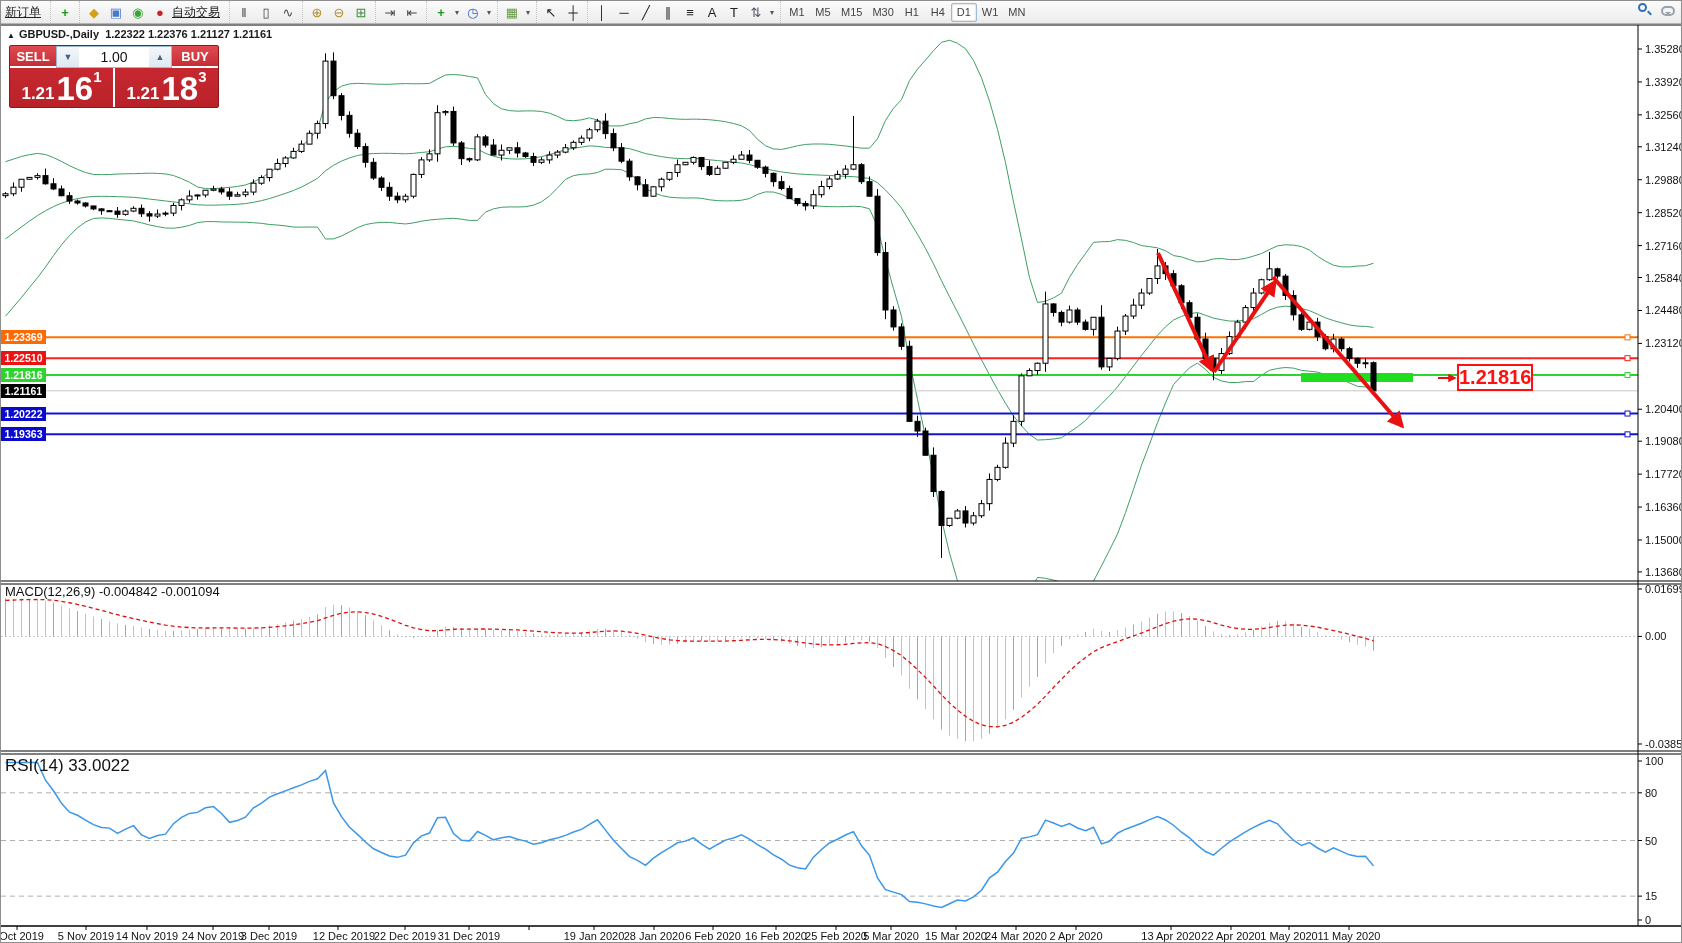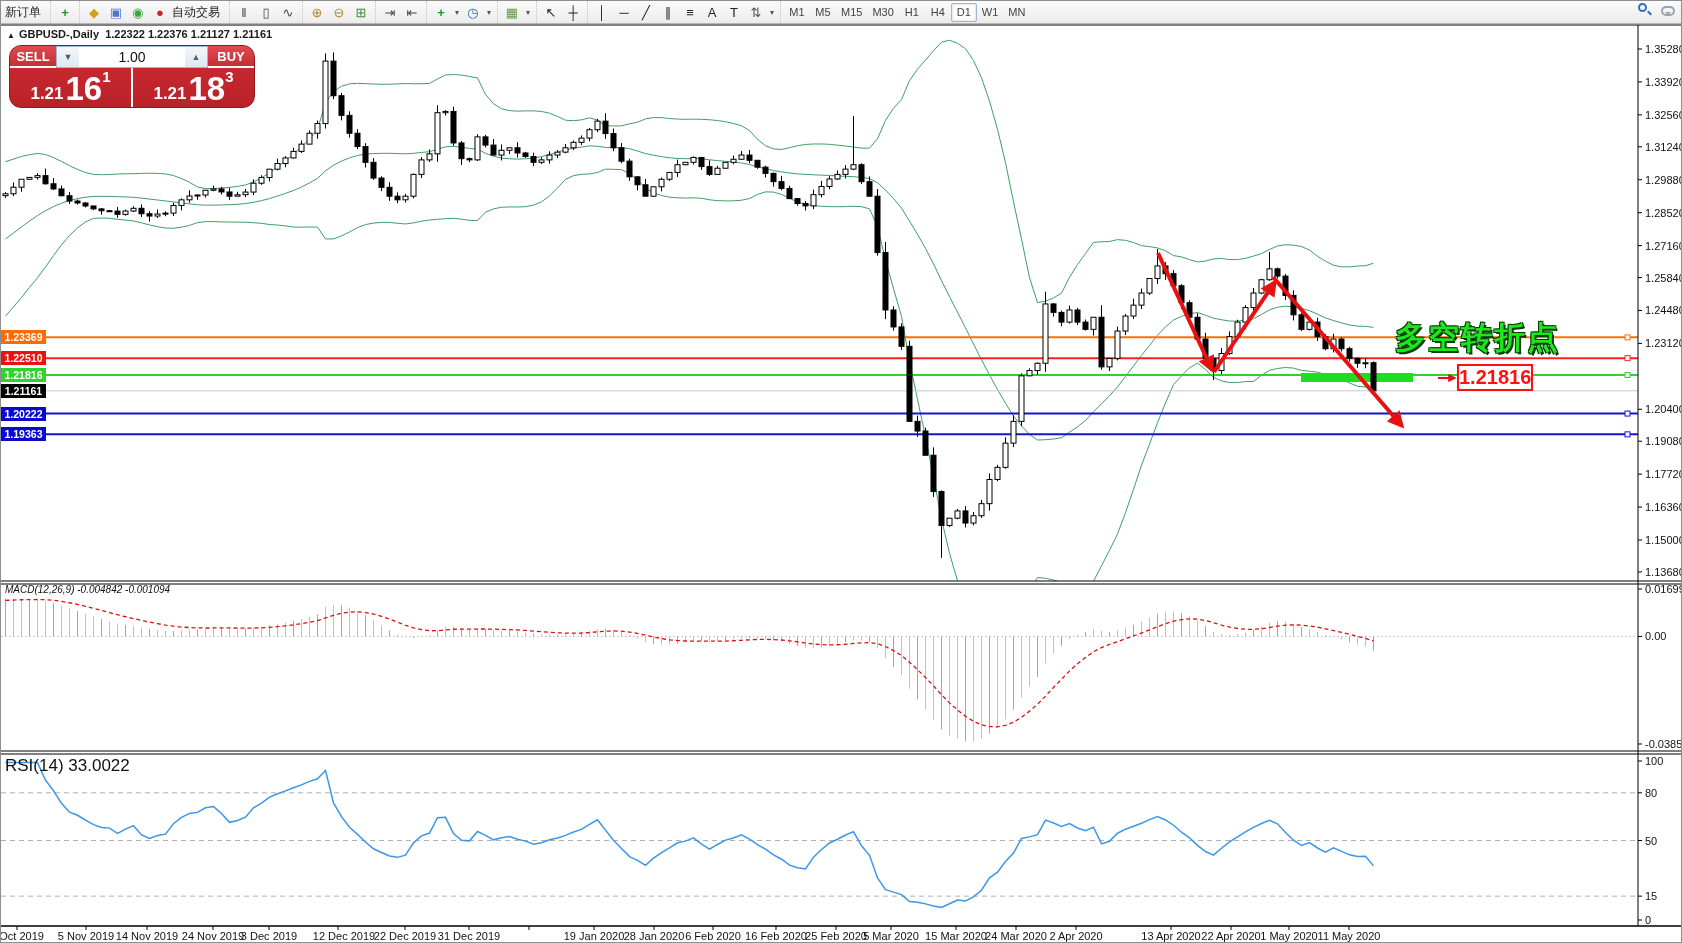--- a/index.html
+++ b/index.html
@@ -8,21 +8,21 @@
 
   
   #toolbar { position:absolute; left:0; top:0; width:1682px; height:23px;
     background:linear-gradient(#fbfbfb,#ececec); border-bottom:1px solid #b5b5b5;
     display:flex; align-items:center; font-size:12px; color:#333; }
   .tb-group { display:flex; align-items:center; height:100%; padding:0 3px;
     border-left:1px dotted #c3c3c3; }
   .tb-group:first-child { border-left:none; }
   .tb-icon { display:inline-flex; align-items:center; justify-content:center;
     width:22px; height:19px; font-size:13px; line-height:1; cursor:default; border-radius:2px; }
-  .tb-label { font-size:12px; color:#222; margin:0 6px 0 1px; white-space:nowrap; }
+  .tb-label { font-size:12px; color:#222; margin:0 6px 0 1px; white-space:nowrap;text-decoration:underline; }
   .tb-drop { width:10px; font-size:8px; color:#555; text-align:center; }
   .tf-btn { min-width:26px; height:19px; display:inline-flex; align-items:center; justify-content:center;
     font-size:11px; color:#444; padding:0 4px; border:1px solid transparent; border-radius:2px; }
   .tf-btn.sel { background:#fdfdfd; border:1px solid #9db8d2; box-shadow:inset 0 0 2px #bbb; }
   #tb-right { position:absolute; right:8px; top:2px; display:flex; gap:10px; align-items:center; }
   .mini-mag { position:relative; width:13px; height:13px; }
   .mini-mag .lens { position:absolute; left:0; top:0; width:9px; height:9px; border:2px solid #2f6fbd; border-radius:50%; }
   .mini-mag .tail { position:absolute; left:9px; top:9px; width:5px; height:2px; background:#2f6fbd; transform:rotate(45deg); }
   .mini-chat { width:14px; height:10px; border:2px solid #9aa2ab; border-radius:6px; position:relative; margin-top:2px; }
   .mini-chat:after { content:""; position:absolute; left:2px; bottom:-4px; border:3px solid transparent; border-top-color:#9aa2ab; }
@@ -30,26 +30,26 @@
   
   #chart-svg { position:absolute; left:0; top:0; }
   .axlab { position:absolute; font-size:11px; color:#111; white-space:nowrap; }
   .pricetag { position:absolute; left:1639px; width:45px; height:14px; color:#fff;
     font-size:10.5px; font-weight:bold; text-align:center; line-height:14px; }
   .datelab { position:absolute; top:929px; font-size:11px; color:#111; transform:translateX(-50%); white-space:nowrap; }
 
   #chart-title { position:absolute; left:6px; top:27px; font-size:11px; font-weight:bold; color:#1a1a1a; }
   #chart-title .tri { font-size:8px; margin-right:4px; }
 
-  #macd-label { position:absolute; left:4px; top:583px; font-size:10px; color:#111;font-style:italic; }
+  #macd-label { position:absolute; left:4px; top:583px; font-size:13px; color:#111; }
   #rsi-label  { position:absolute; left:4px; top:755px; font-size:17px; color:#111; }
 
   
-  #quote { position:absolute; left:8px; top:44px; width:246px; height:63px;
-    background:linear-gradient(#cf2b33,#b92229); border:1px solid #8e181e; border-radius:12px;
+  #quote { position:absolute; left:8px; top:44px; width:210px; height:63px;
+    background:linear-gradient(#cf2b33,#b92229); border:1px solid #8e181e; border-radius:2px;
     color:#fff; overflow:hidden; }
   #quote .row1 { display:flex; height:22px; }
   .qbtn { flex:0 0 46px; background:linear-gradient(#e04a51,#c62e35); color:#fff; font-size:13px; font-weight:bold;
     display:flex; align-items:center; justify-content:center; border-bottom:2px solid #fff; cursor:pointer; }
   #vol-wrap { flex:1; display:flex; background:#fff; border:1px solid #9db8d2; }
   .spin { width:22px; background:linear-gradient(#f4f7fa,#dfe7f0); color:#44617e; font-size:9px;
     display:flex; align-items:center; justify-content:center; cursor:pointer; }
   #vol { flex:1; color:#111; font-size:14px; display:flex; align-items:center; justify-content:center; }
   #quote .row2 { display:flex; height:39px; }
   .qhalf { flex:1; display:flex; align-items:flex-end; justify-content:center; padding-bottom:3px; }
@@ -785,21 +785,20 @@
       <line x1="1075" y1="925" x2="1075" y2="929" stroke="#000"></line>
       <line x1="1170" y1="925" x2="1170" y2="929" stroke="#000"></line>
       <line x1="1230" y1="925" x2="1230" y2="929" stroke="#000"></line>
       <line x1="1288" y1="925" x2="1288" y2="929" stroke="#000"></line>
       <line x1="1348" y1="925" x2="1348" y2="929" stroke="#000"></line>
     </svg>
 
   <div id="macd-label">MACD(12,26,9) -0.004842 -0.001094</div>
   <div id="rsi-label">RSI(14) 33.0022</div>
 
-  <div id="turn-text" style="left: 1394px; top: 316px; color: rgb(31, 229, 30);">多空转折点</div>
   <div id="level-box" style="left: 1456px; top: 363px; width: 76px; height: 27px;">1.21816</div>
   <div id="green-bar"></div>
 
   <div id="labels-layer">
       <div class="axlab" style="left: 1644px; top: 42px;">1.35280</div>
       <div class="axlab" style="left: 1644px; top: 74.9256px;">1.33920</div>
       <div class="axlab" style="left: 1644px; top: 107.851px;">1.32560</div>
       <div class="axlab" style="left: 1644px; top: 139.808px;">1.31240</div>
       <div class="axlab" style="left: 1644px; top: 172.734px;">1.29880</div>
       <div class="axlab" style="left: 1644px; top: 205.66px;">1.28520</div>

